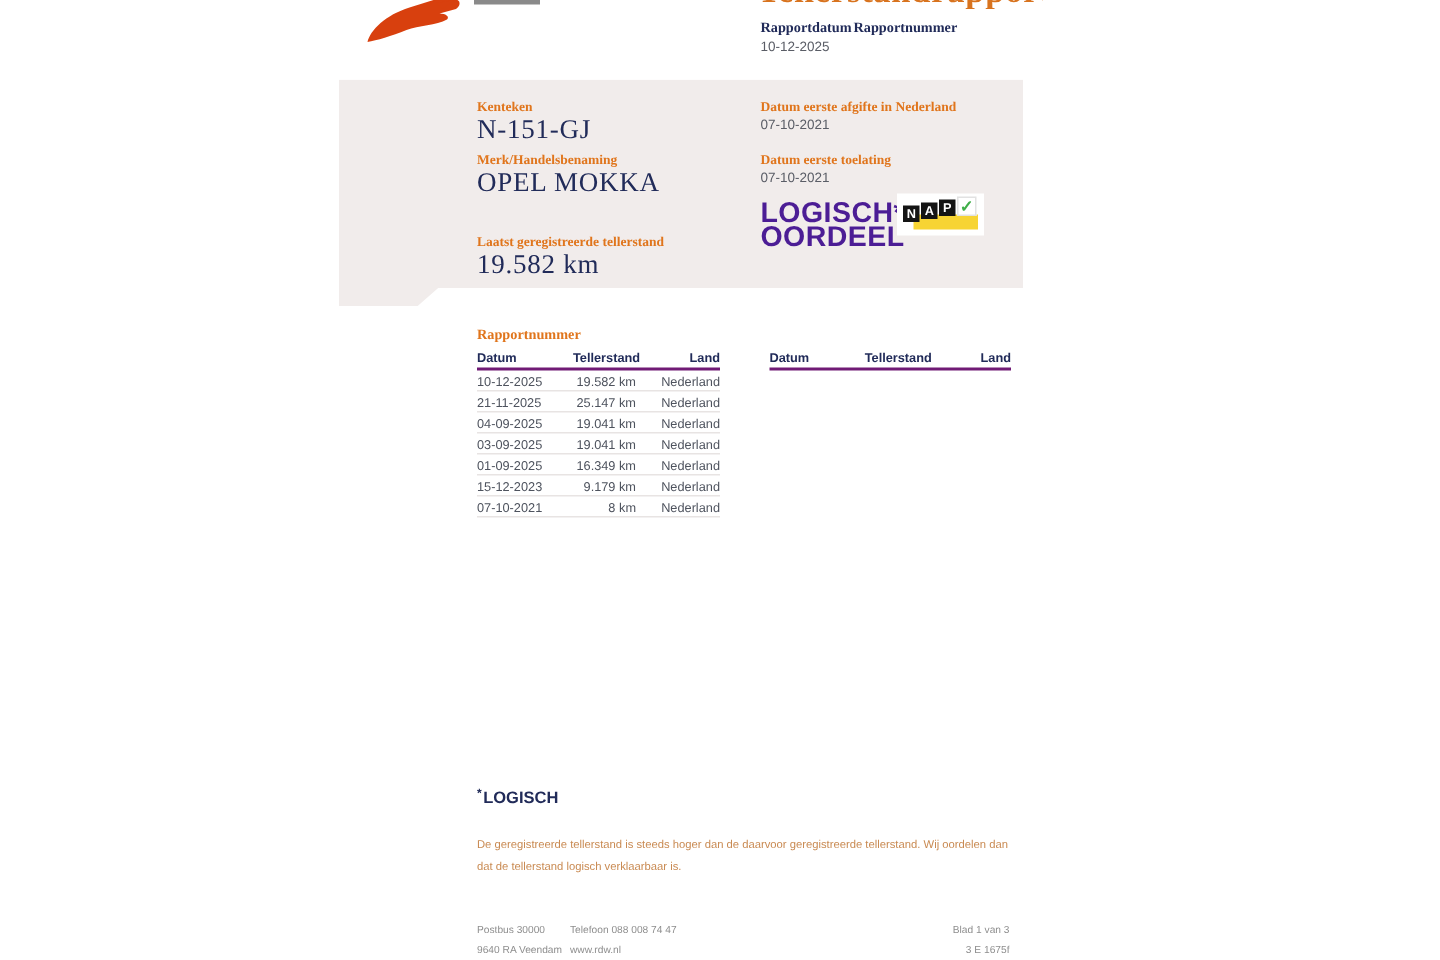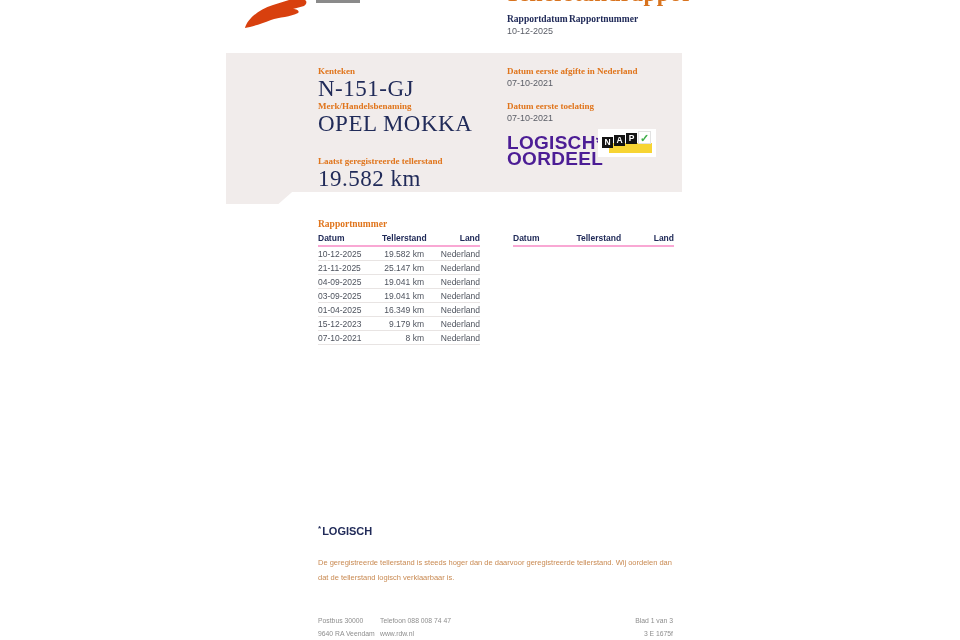--- a/index.html
+++ b/index.html
@@ -17,21 +17,21 @@
   .rep-value { font-size: 9px; color: #5a5d66; }
   .rapdat-l { left: 507px; top: 14px; } .rapdat-v { left: 507px; top: 26px; }
   .rapnum-l { left: 569px; top: 14px; } .rapnum-v { left: 569px; top: 26px; margin-top: 48px; }
 
   
   .card { left: 226px; top: 53px; width: 456px; height: 151px; background: #f1eceb;
           clip-path: polygon(0 0, 100% 0, 100% 92%, 14.5% 92%, 11.5% 100%, 0 100%); padding-left: 32px; }
   .olabel { position: absolute; font-family: "Liberation Serif", serif; font-weight: bold;
             font-size: 9px; color: #e0751c; }
   .serif-val { position: absolute; font-family: "Liberation Serif", serif;
-               font-size: 23px; color: #212b59; letter-spacing: 0.5px; }
+               font-size: 18px; color: #212b59; letter-spacing: 0.5px; }
   .sans-val { position: absolute; font-size: 9px; color: #5a5d66; }
   .k-l { left: 92px; top: 13px; }  .k-v { left: 92px; top: 23px; }
   .m-l { left: 92px; top: 48px; }  .m-v { left: 92px; top: 58px; }
   .lt-l { left: 92px; top: 103px; } .lt-v { left: 92px; top: 113px; }
   .af-l { left: 281px; top: 13px; } .af-v { left: 281px; top: 25px; }
   .to-l { left: 281px; top: 48px; } .to-v { left: 281px; top: 60px; }
   .oordeel { left: 281px; top: 82px; font-weight: bold; font-size: 19px; line-height: 15.5px;
              color: #4c1d95; letter-spacing: 0.3px; position: absolute; }
 
   
@@ -46,21 +46,21 @@
                color: #3fae49; font-weight: bold; font-size: 11px; text-align: center; line-height: 13px;
                border: 1px solid #e2e2e2; }
 
   
   .tbl-heading { left: 318px; top: 219px; font-family: "Liberation Serif", serif;
                  font-weight: bold; font-size: 9.5px; color: #e0751c; }
   .tbl { position: absolute; top: 233px; }
   .tbl-left  { left: 318px; width: 162px; }
   .tbl-right { left: 513px; width: 161px; }
   .thead { display: flex; font-weight: bold; font-size: 8.5px; color: #212b59;
-           border-bottom: 2px solid #f9a8d4; padding-bottom: 2px; }
+           border-bottom: 2px solid #701a75; padding-bottom: 2px; }
   .trow  { display: flex; font-size: 8.5px; color: #4e535e; height: 14px; align-items: center;
            border-bottom: 1px solid #e8e4e3; }
   .c-datum  { width: 64px; text-align: left; }
   .c-teller { width: 42px; text-align: right; }
   .c-land   { width: 56px; text-align: right; }
 
   
   .fn-title { left: 318px; top: 524px; color: #212b59; font-size: 11px; font-weight: bold; text-align: center; }
   .fn-title .ast { font-size: 8px; vertical-align: 4px; margin-right: 1px; }
   .fn-body { left: 318px; top: 540px; width: 362px; font-size: 7.5px; line-height: 14.5px; color: #c98a52; margin-top: 16px; }
@@ -142,21 +142,21 @@
     <span class="c-datum">04-09-2025</span>
     <span class="c-teller">19.041 km</span>
     <span class="c-land">Nederland</span>
   </div>
   <div class="trow">
     <span class="c-datum">03-09-2025</span>
     <span class="c-teller">19.041 km</span>
     <span class="c-land">Nederland</span>
   </div>
   <div class="trow">
-    <span class="c-datum">01-04-2025</span>
+    <span class="c-datum">01-09-2025</span>
     <span class="c-teller">16.349 km</span>
     <span class="c-land">Nederland</span>
   </div>
   <div class="trow">
     <span class="c-datum">15-12-2023</span>
     <span class="c-teller">9.179 km</span>
     <span class="c-land">Nederland</span>
   </div>
   <div class="trow">
     <span class="c-datum">07-10-2021</span>

